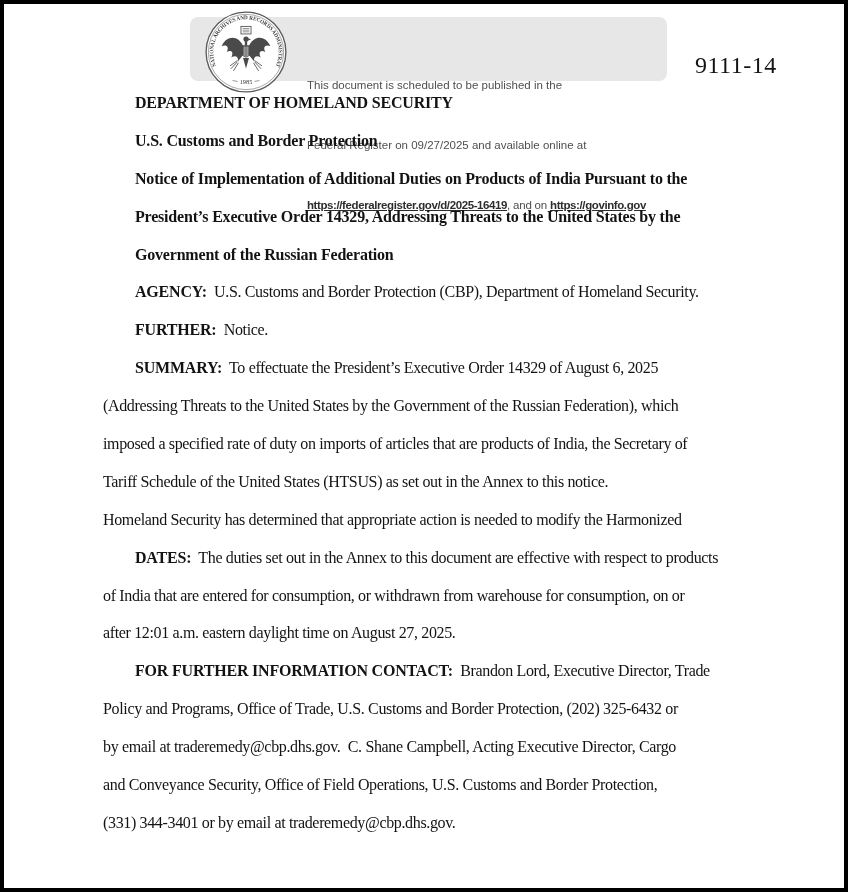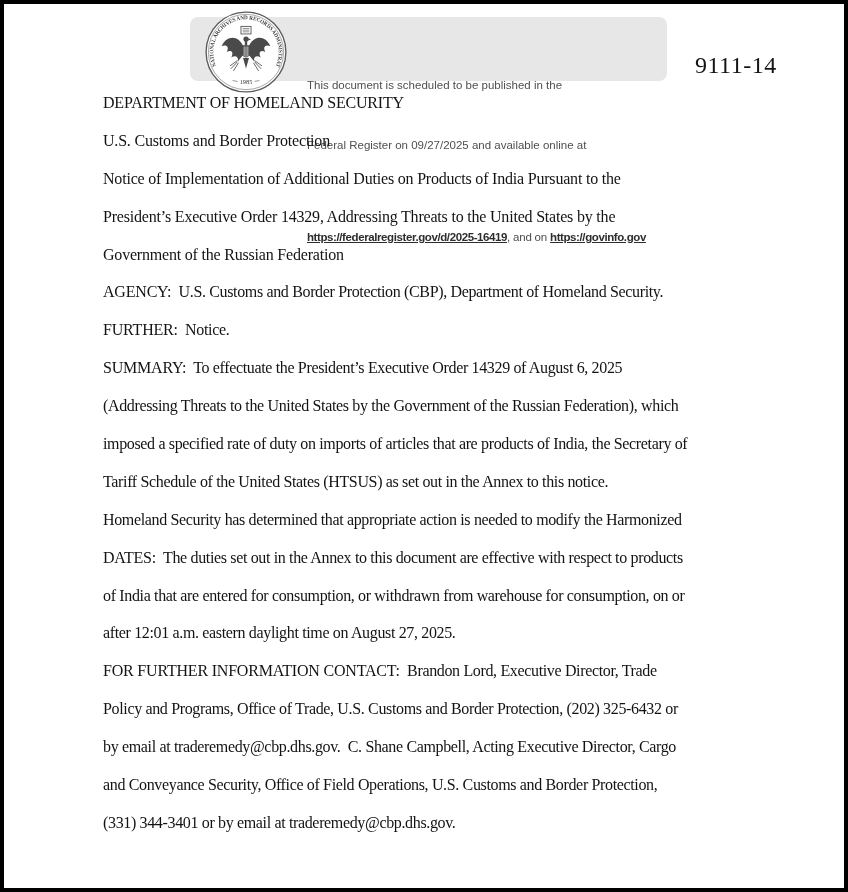--- a/index.html
+++ b/index.html
@@ -30,21 +30,21 @@
   }
   .banner-text {
     position: absolute;
     left: 303px; top: 31px;
     font-family: "Liberation Sans", sans-serif;
     font-size: 11.5px;
     line-height: 20px;
     color: #4f4f4f;
     white-space: pre;
   }
-  .banner-line3 { letter-spacing: -0.2px; margin-top: 32px; }
+  .banner-line3 { letter-spacing: -0.2px; }
   .lnk {
     font-weight: bold;
     text-decoration: underline;
     color: #2d2d2d;
     cursor: pointer;
     letter-spacing: -0.4px;
   }
 
   .doc-number {
     position: absolute;
@@ -58,21 +58,21 @@
   .doc-body {
     position: absolute;
     left: 99px; top: 80px;
     width: 700px;
     font-size: 16px;
     line-height: 37.9px;
     letter-spacing: -0.35px;
     color: #131313;
   }
   .doc-line { white-space: pre; height: 37.9px; }
-  .doc-line b { font-weight: normal; letter-spacing: -0.2px; }
+  .doc-line b { font-weight: bold; letter-spacing: -0.2px; margin-left: 32px; }
 
   
   .seal-wrap svg { display: block; width: 100%; height: 100%; }
 </style>
 </head>
 <body>
 
 <div class="page" style="border-color: rgb(0, 0, 0);">
 
   <div class="banner-box" style="background: rgb(231, 231, 231);"></div>

